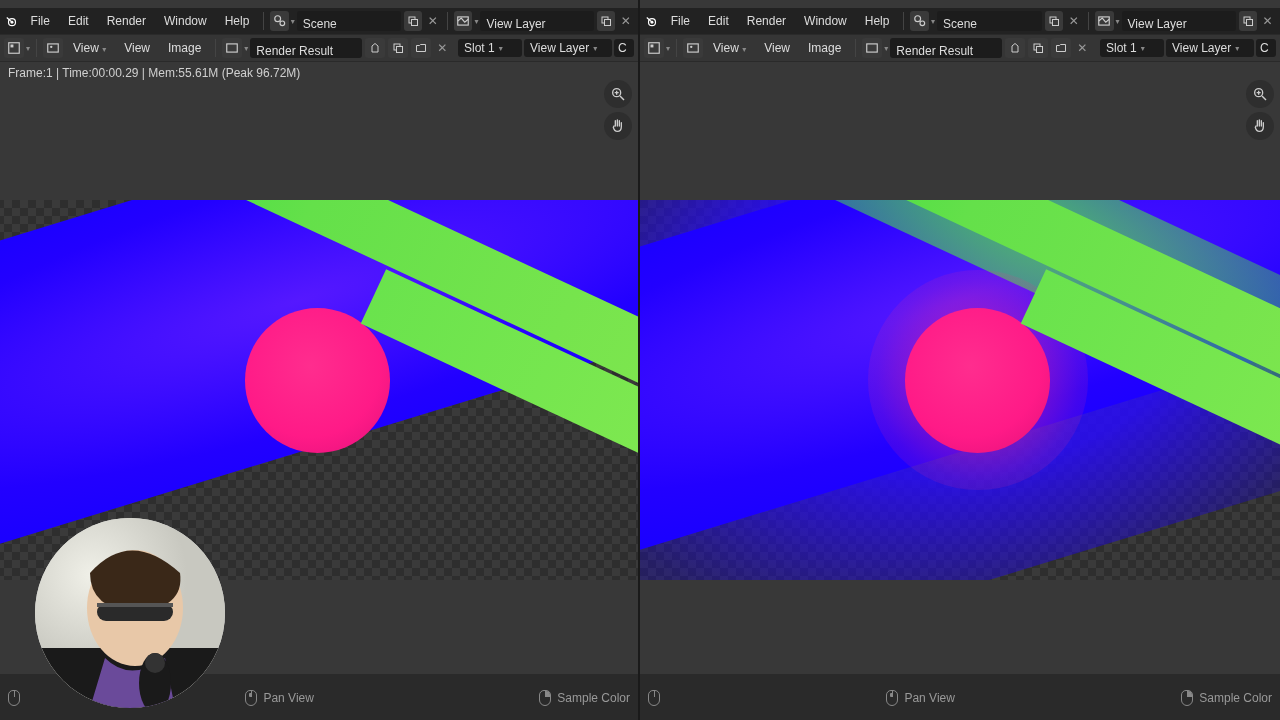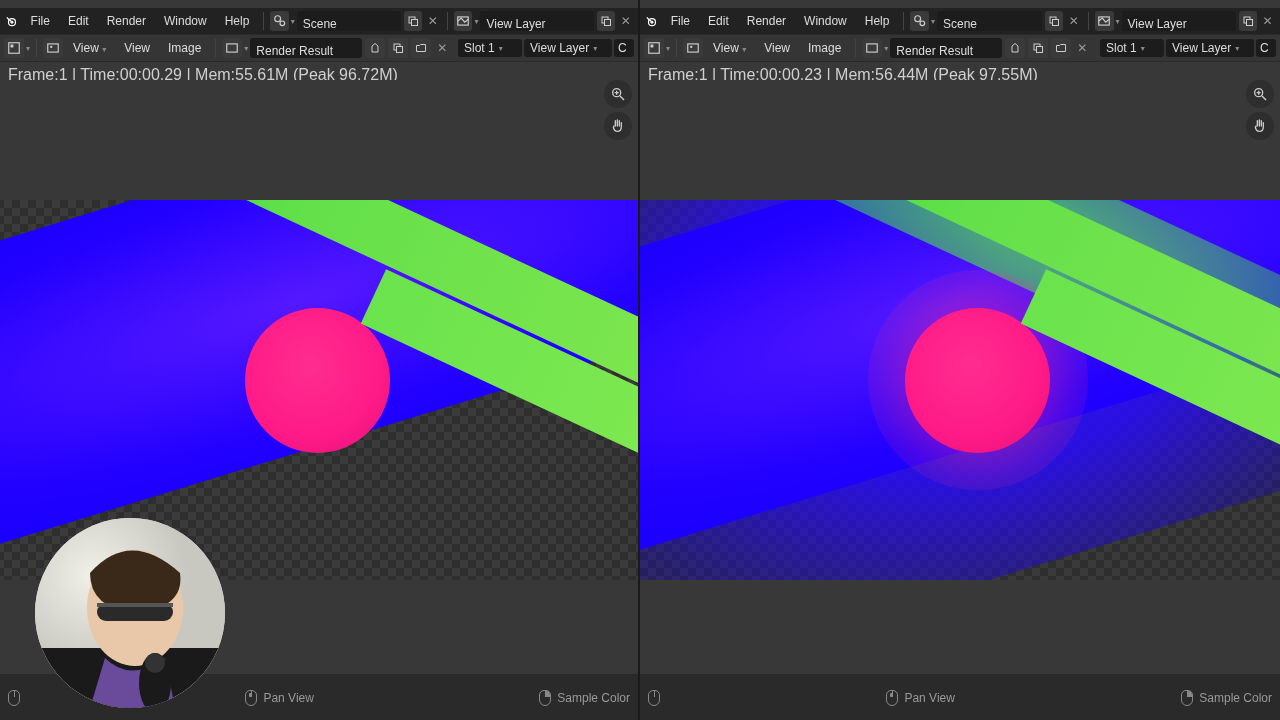--- a/index.html
+++ b/index.html
@@ -11,21 +11,21 @@
 .toolbar{height:26px;background:#353535;display:flex;align-items:center;gap:2px;padding:0 4px;border-top:1px solid #2a2a2a;border-bottom:1px solid #2a2a2a;overflow:hidden}
 .menu{padding:4px 8px;border-radius:3px;white-space:nowrap}
 .logo{width:18px;height:18px;display:flex;align-items:center;justify-content:center}
 .sep{width:1px;height:18px;background:#444;margin:0 4px}
 .field{background:#1c1c1c;border-radius:3px;height:20px;display:flex;align-items:flex-end;padding:0 6px;gap:4px}
 .iconbtn{width:20px;height:20px;display:flex;align-items:center;justify-content:center;border-radius:3px}
 .squarebtn{width:20px;height:20px;display:flex;align-items:center;justify-content:center;background:#3a3a3a;border-radius:3px;margin-left:1px}
 .xbtn{width:18px;height:20px;display:flex;align-items:center;justify-content:center;color:#999}
 .dropdown{display:flex;align-items:center;gap:4px;padding:2px 6px;background:#1c1c1c;border-radius:3px;white-space:nowrap}
 .chev{font-size:8px;color:#888}
-.status{height:20px;padding:4px 8px;color:#d0d0d0;font-size:16px;background:#383838}
+.status{height:20px;padding:4px 8px;color:#d0d0d0;font-size:12px;background:#383838}
 .canvas-area{position:absolute;top:72px;left:0;right:0;bottom:24px;background:#383838;overflow:hidden}
 .viewport-btns{position:absolute;top:0;right:6px;display:flex;flex-direction:column;gap:4px}
 .vb{width:28px;height:28px;background:#2e2e2e;border-radius:14px;display:flex;align-items:center;justify-content:center;font-size:14px;color:#ccc}
 .footer{position:absolute;bottom:0;left:0;right:0;height:22px;background:#2a2a2a;display:flex;align-items:flex-start;gap:12px;padding:16px 8px;color:#999;font-size:12px}
 .footer .group{display:flex;align-items:center;gap:6px}
 .footer .spacer{flex:1}
 .mouse-icon{width:10px;height:14px;border:1px solid #888;border-radius:5px 5px 6px 6px;position:relative}
 .mouse-icon::before{content:'';position:absolute;left:50%;top:0;width:1px;height:6px;background:#888}
 .mouse-icon.mid::after{content:'';position:absolute;left:3px;top:2px;width:3px;height:4px;background:#888;border-radius:1px}
 .mouse-icon.right::after{content:'';position:absolute;right:0;top:0;width:4px;height:6px;background:#888;border-radius:0 4px 0 0}
@@ -324,21 +324,20 @@
       </div>
     <div class="dropdown" style="width:76px">
         <span>View Layer</span>
         <span class="chev">▾</span>
       </div>
     <div class="dropdown" style="width:12px;padding:2px 4px">
         <span>C</span>
       </div>
   </div>
 
-  <div class="status">Frame:1 | Time:00:00.23 | Mem:56.44M (Peak 97.55M)</div>
 
   <div class="canvas-area">
     <div class="render" style="left:0px;top:120px;width:660px;height:380px">
       <div class="checker"></div>
 
       <div style="position:absolute;left:-260px;top:-190px;width:1200px;height:560px;transform:rotate(-17deg);background:radial-gradient(ellipse 55% 80% at 50% 50%,rgba(50,20,255,0.95) 0%,rgba(40,10,255,0.85) 40%,rgba(20,0,200,0.35) 70%,rgba(20,0,200,0) 100%)"></div>
       <div class="blue-bar" style="left:-180px;top:-60px;width:1100px;height:290px;transform:rotate(-17deg);background:radial-gradient(ellipse at 45% 50%,#5518ff 0%,#2200ff 60%,#1400ff 100%)"></div>
 
       <div style="position:absolute;left:-140px;top:-40px;width:1040px;height:120px;transform:rotate(25deg);background:radial-gradient(ellipse 60% 200% at 50% 50%,rgba(80,230,70,0.8) 0%,rgba(60,220,60,0.25) 70%,rgba(60,220,60,0) 100%)"></div>
       <div class="green-bar" style="left:-120px;top:-10px;width:1000px;height:60px;transform:rotate(25deg);background:linear-gradient(90deg,#0ad933,#64e04a 45%,#88e850)"></div>

